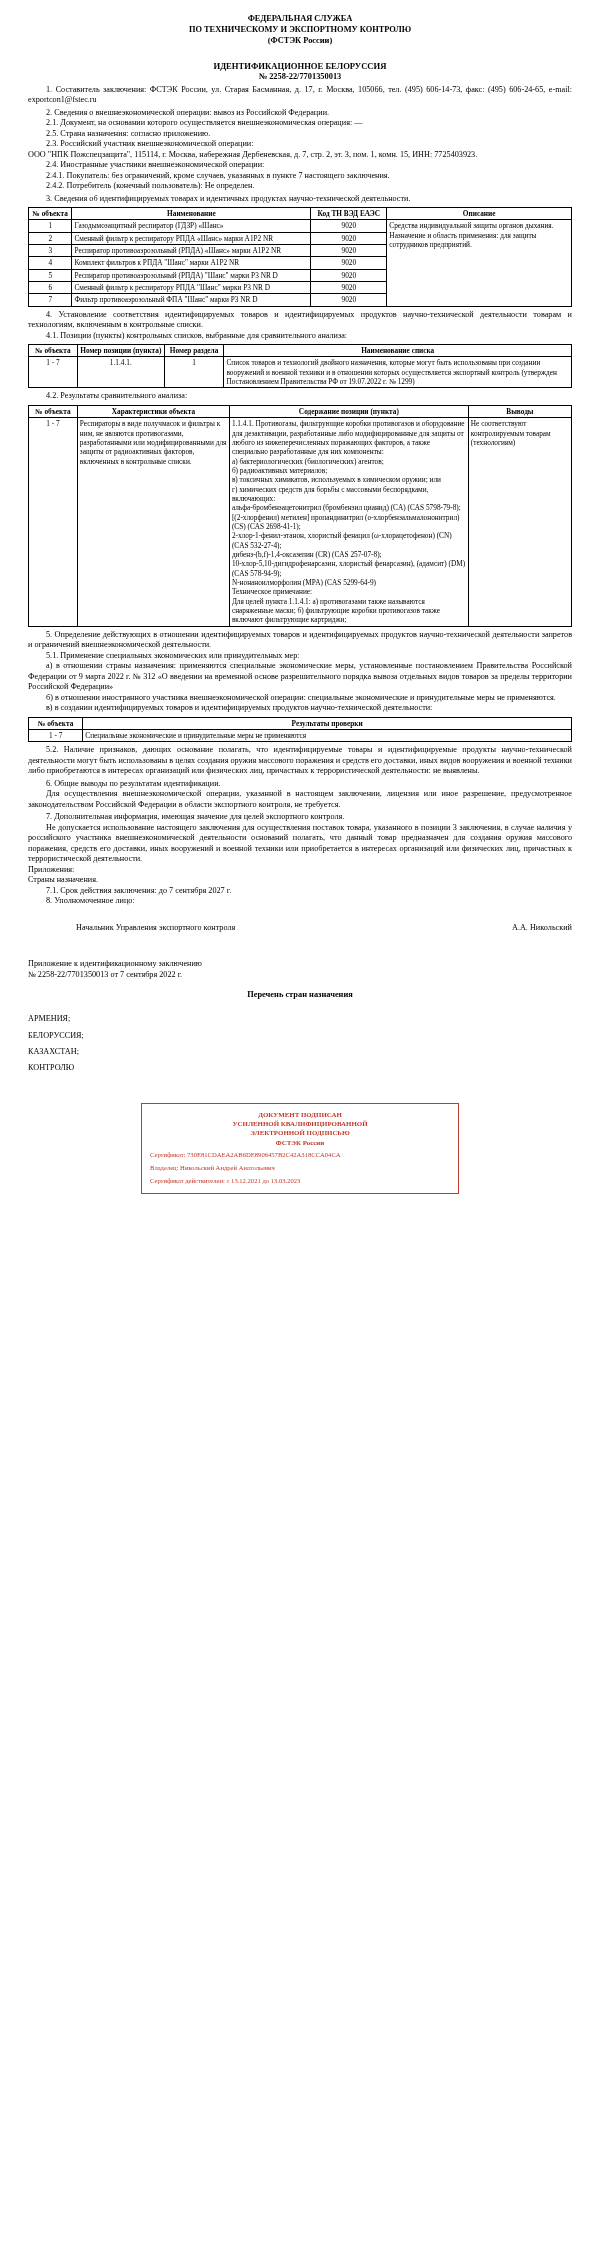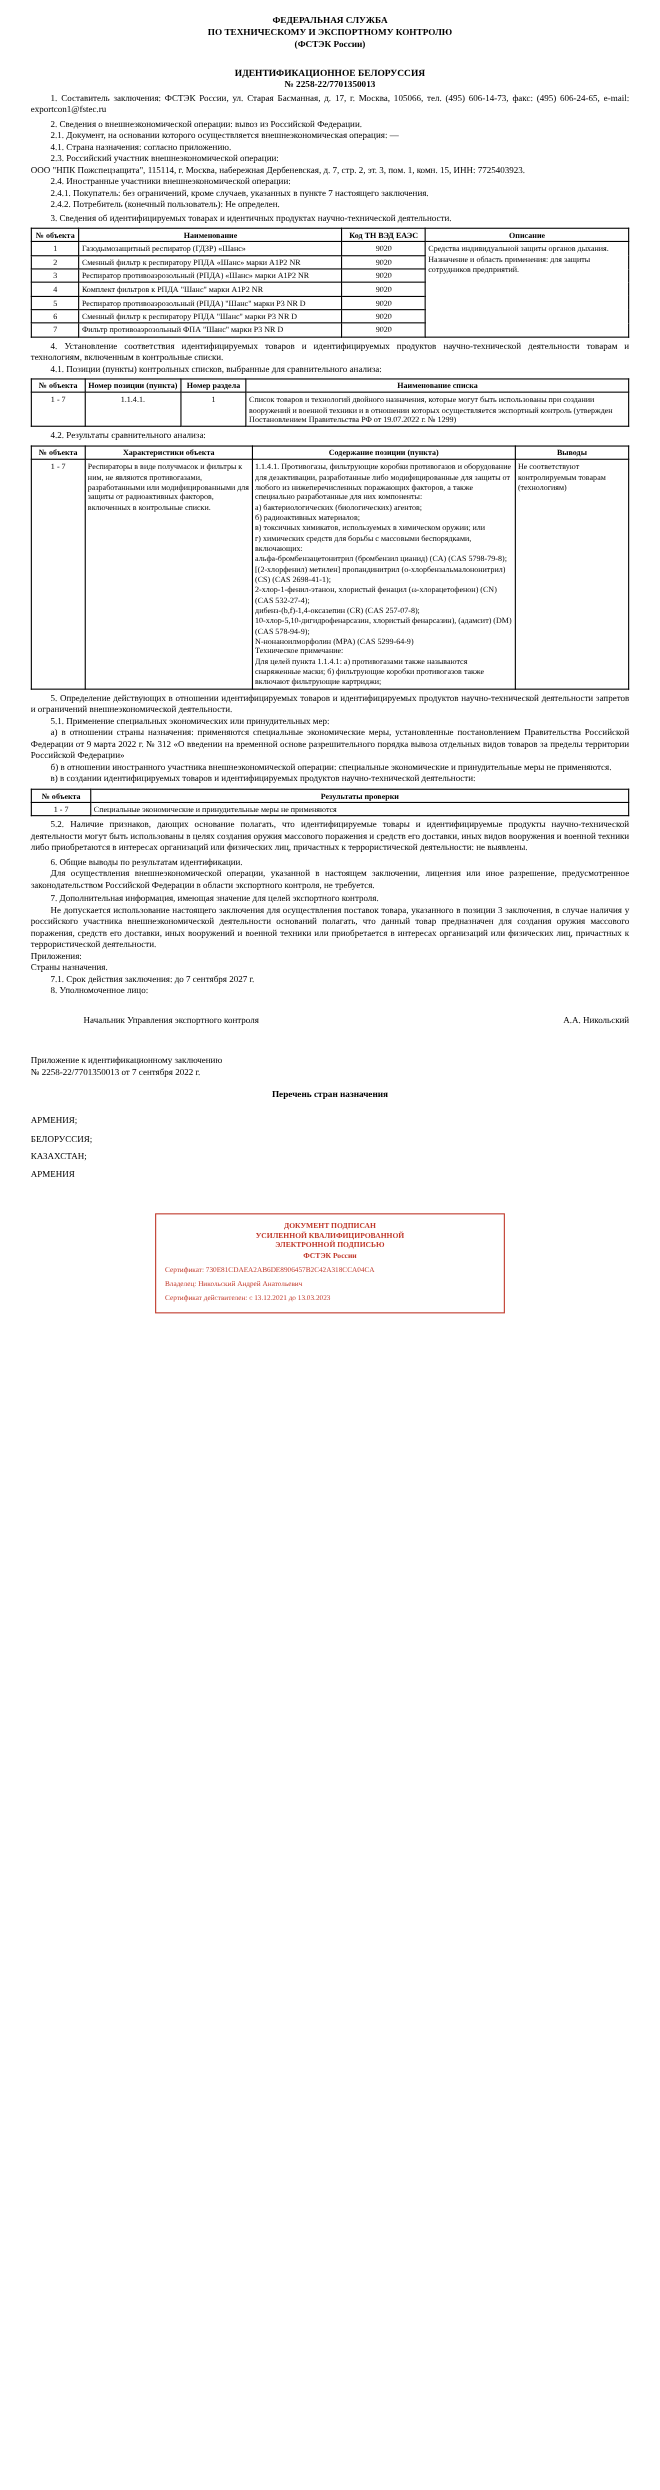--- a/index.html
+++ b/index.html
@@ -60,21 +60,21 @@
     <div>(ФСТЭК России)</div>
   </div>
 
   <div class="title">ИДЕНТИФИКАЦИОННОЕ БЕЛОРУССИЯ</div>
   <div class="subtitle">№ 2258-22/7701350013</div>
 
   <p class="p">1. Составитель заключения: ФСТЭК России, ул. Старая Басманная, д. 17, г. Москва, 105066, тел. (495) 606-14-73, факс: (495) 606-24-65, e-mail: exportcon1@fstec.ru</p>
 
   <p class="p sect">2. Сведения о внешнеэкономической операции: вывоз из Российской Федерации.</p>
   <p class="p">2.1. Документ, на основании которого осуществляется внешнеэкономическая операция: —</p>
-  <p class="p">4.1. Страна назначения: согласно приложению.</p>
+  <p class="p">2.5. Страна назначения: согласно приложению.</p>
   <p class="p">2.3. Российский участник внешнеэкономической операции:</p>
   <p class="p noind">ООО "НПК Пожспецзащита", 115114, г. Москва, набережная Дербеневская, д. 7, стр. 2, эт. 3, пом. 1, комн. 15, ИНН: 7725403923.</p>
   <p class="p">2.4. Иностранные участники внешнеэкономической операции:</p>
   <p class="p">2.4.1. Покупатель: без ограничений, кроме случаев, указанных в пункте 7 настоящего заключения.</p>
   <p class="p">2.4.2. Потребитель (конечный пользователь): Не определен.</p>
 
   <p class="p sect">3. Сведения об идентифицируемых товарах и идентичных продуктах научно-технической деятельности.</p>
 
   <table class="t">
     <thead>
@@ -222,21 +222,21 @@
     <div>Приложение к идентификационному заключению</div>
     <div>№ 2258-22/7701350013 от 7 сентября 2022 г.</div>
   </div>
 
   <div class="perechen">Перечень стран назначения</div>
 
   <div class="countries">
     <div>АРМЕНИЯ;</div>
     <div>БЕЛОРУССИЯ;</div>
     <div>КАЗАХСТАН;</div>
-    <div>АРМЕНИЯ</div>
+    <div>КОНТРОЛЮ</div>
   </div>
 
   <div class="stampwrap">
     <div class="stamp">
       <div class="st-t">ДОКУМЕНТ ПОДПИСАН</div>
       <div class="st-t">УСИЛЕННОЙ КВАЛИФИЦИРОВАННОЙ</div>
       <div class="st-t">ЭЛЕКТРОННОЙ ПОДПИСЬЮ</div>
       <div class="st-t">ФСТЭК России</div>
       <div class="st-l">Сертификат: 730E81CDAEA2AB6DE8906457B2C42A318CCA04CA</div>
       <div class="st-l">Владелец: Никольский Андрей Анатольевич</div>

